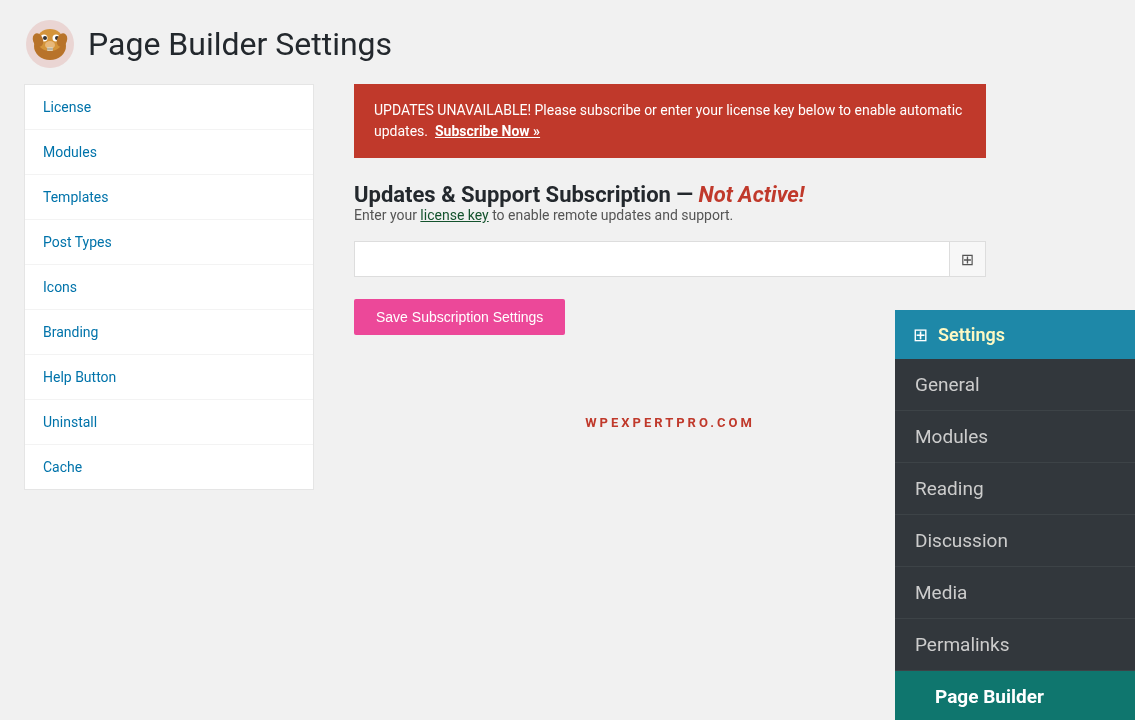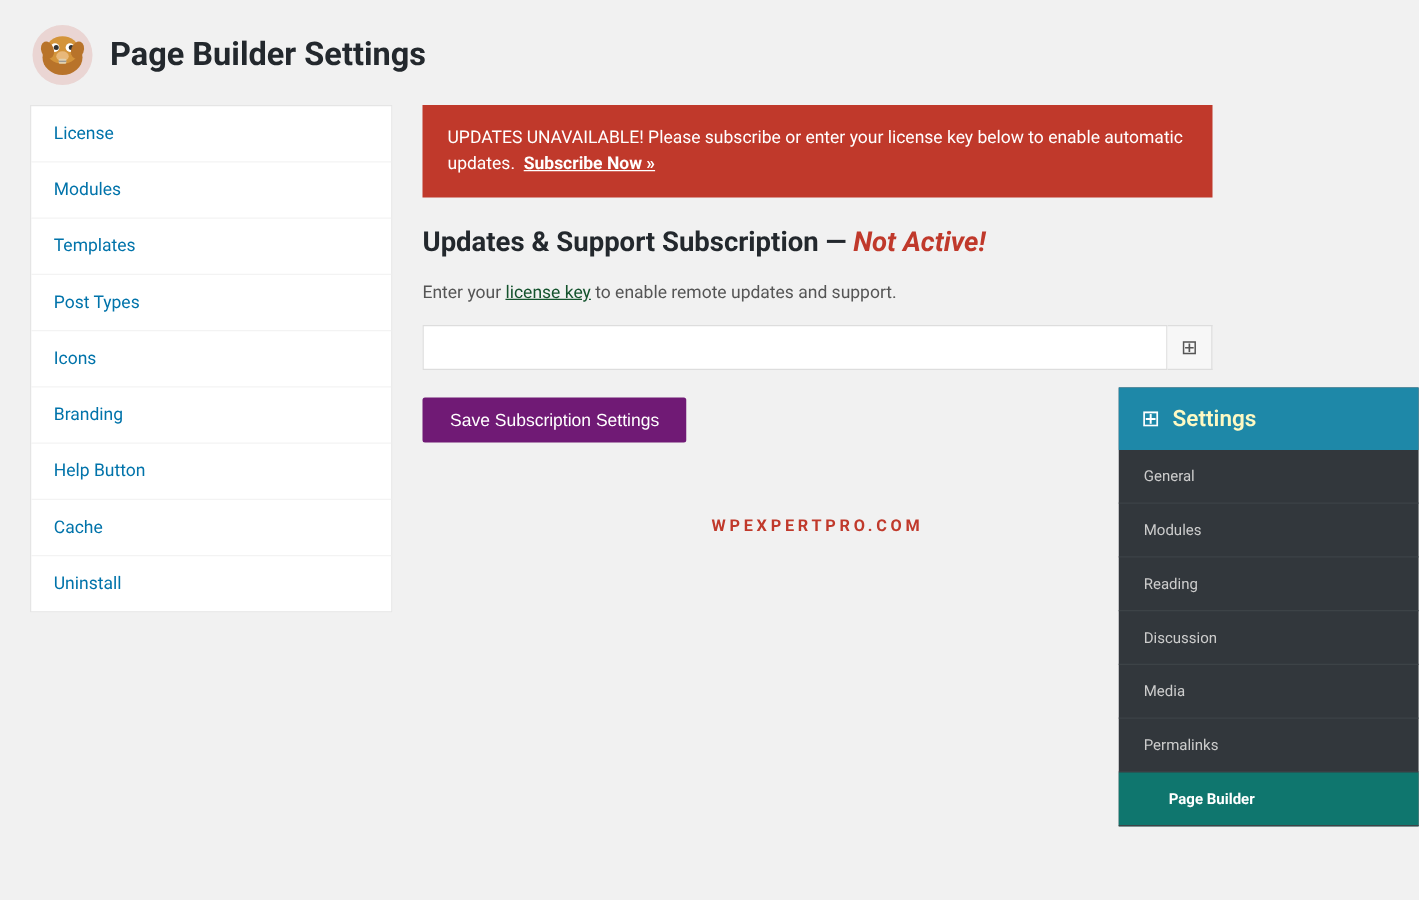--- a/index.html
+++ b/index.html
@@ -16,30 +16,30 @@
       align-items: center;
       padding: 18px 24px 14px 24px;
       background: #f1f1f1;
     }
     .logo-beaver {
       width: 52px;
       height: 52px;
       margin-right: 12px;
     }
     .page-title {
-      font-size: 26px;
-      font-weight: 700;
+      font-size: 32px;
+      font-weight: 400;
       color: #23282d;
     }
 
     
     .main-layout {
       display: flex;
       padding: 0 0 0 0;
-      gap: 0;
+      gap: 16px;
     }
 
     
     .left-sidebar {
       background: #fff;
       width: 290px;
       min-width: 290px;
       border: 1px solid #e5e5e5;
       padding: 0;
       margin-left: 24px;
@@ -78,21 +78,21 @@
       color: #fff;
       font-weight: bold;
       text-decoration: underline;
     }
 
     
     .section-title {
       font-size: 22px;
       font-weight: 700;
       color: #23282d;
-      margin-bottom: 19px;
+      margin-bottom: 0;
     }
     .section-title .not-active {
       color: #c0392b;
       font-style: italic;
       font-weight: 700;
     }
 
     .section-desc {
       font-size: 14px;
       color: #555;
@@ -128,38 +128,38 @@
       cursor: pointer;
       display: flex;
       align-items: center;
       justify-content: center;
       font-size: 16px;
       color: #555;
     }
 
     
     .save-btn {
-      background: #701a75;
+      background: #ec4899;
       color: #fff;
       border: none;
       padding: 10px 22px;
       font-size: 14px;
       cursor: pointer;
       border-radius: 2px;
       font-weight: 500;
     }
 
     
     .watermark {
       text-align: center;
       color: #c0392b;
       font-size: 13px;
       letter-spacing: 3px;
       font-weight: 700;
-      margin-top: 60px;
+      margin-top: 80px;
     }
 
     
     .right-settings-panel {
       position: absolute;
       right: 0;
       top: 310px;
       width: 240px;
       background: #32373c;
       z-index: 100;
@@ -177,21 +177,21 @@
     }
     .settings-panel-header-title {
       color: #fef9c3;
       font-size: 18px;
       font-weight: 600;
     }
     .settings-menu-item {
       display: block;
       padding: 14px 20px;
       color: #ccc;
-      font-size: 12px;
+      font-size: 19px;
       cursor: pointer;
       border-bottom: 1px solid #3d4347;
       text-decoration: none;
     }
     .settings-menu-item.active {
       color: #fff;
       font-weight: 700;
       background: #0f766e;
       padding-left: 40px;
     }
@@ -222,22 +222,22 @@
 <div class="main-layout">
 
   <nav class="left-sidebar">
     <a class="sidebar-nav-item">License</a>
     <a class="sidebar-nav-item">Modules</a>
     <a class="sidebar-nav-item">Templates</a>
     <a class="sidebar-nav-item">Post Types</a>
     <a class="sidebar-nav-item">Icons</a>
     <a class="sidebar-nav-item">Branding</a>
     <a class="sidebar-nav-item">Help Button</a>
+    <a class="sidebar-nav-item">Uninstall</a>
     <a class="sidebar-nav-item">Cache</a>
-    <a class="sidebar-nav-item">Uninstall</a>
   </nav>
 
   <div class="main-content">
 
     
     <div class="alert-banner">
       <span>UPDATES UNAVAILABLE! Please subscribe or enter your license key below to enable automatic updates.</span>
       &nbsp;<a href="#">Subscribe Now »</a>
     </div>
 

